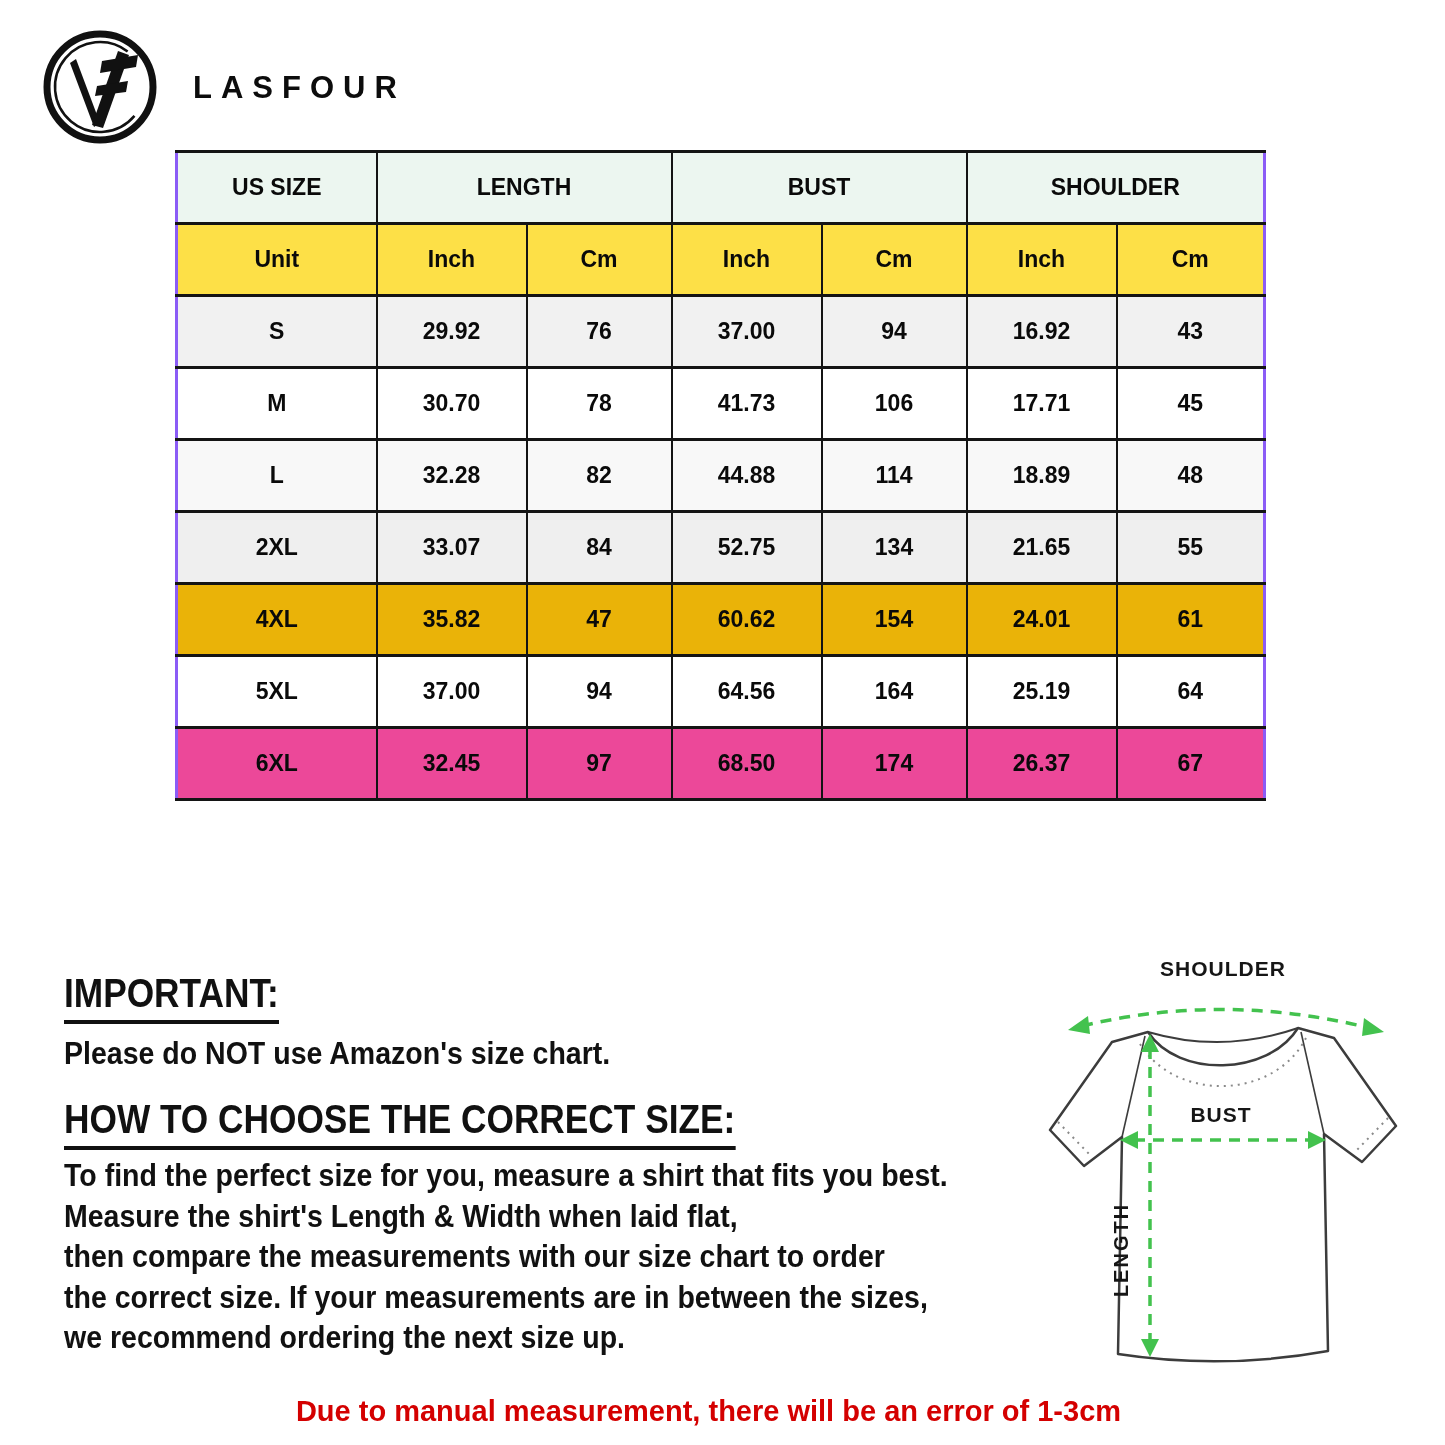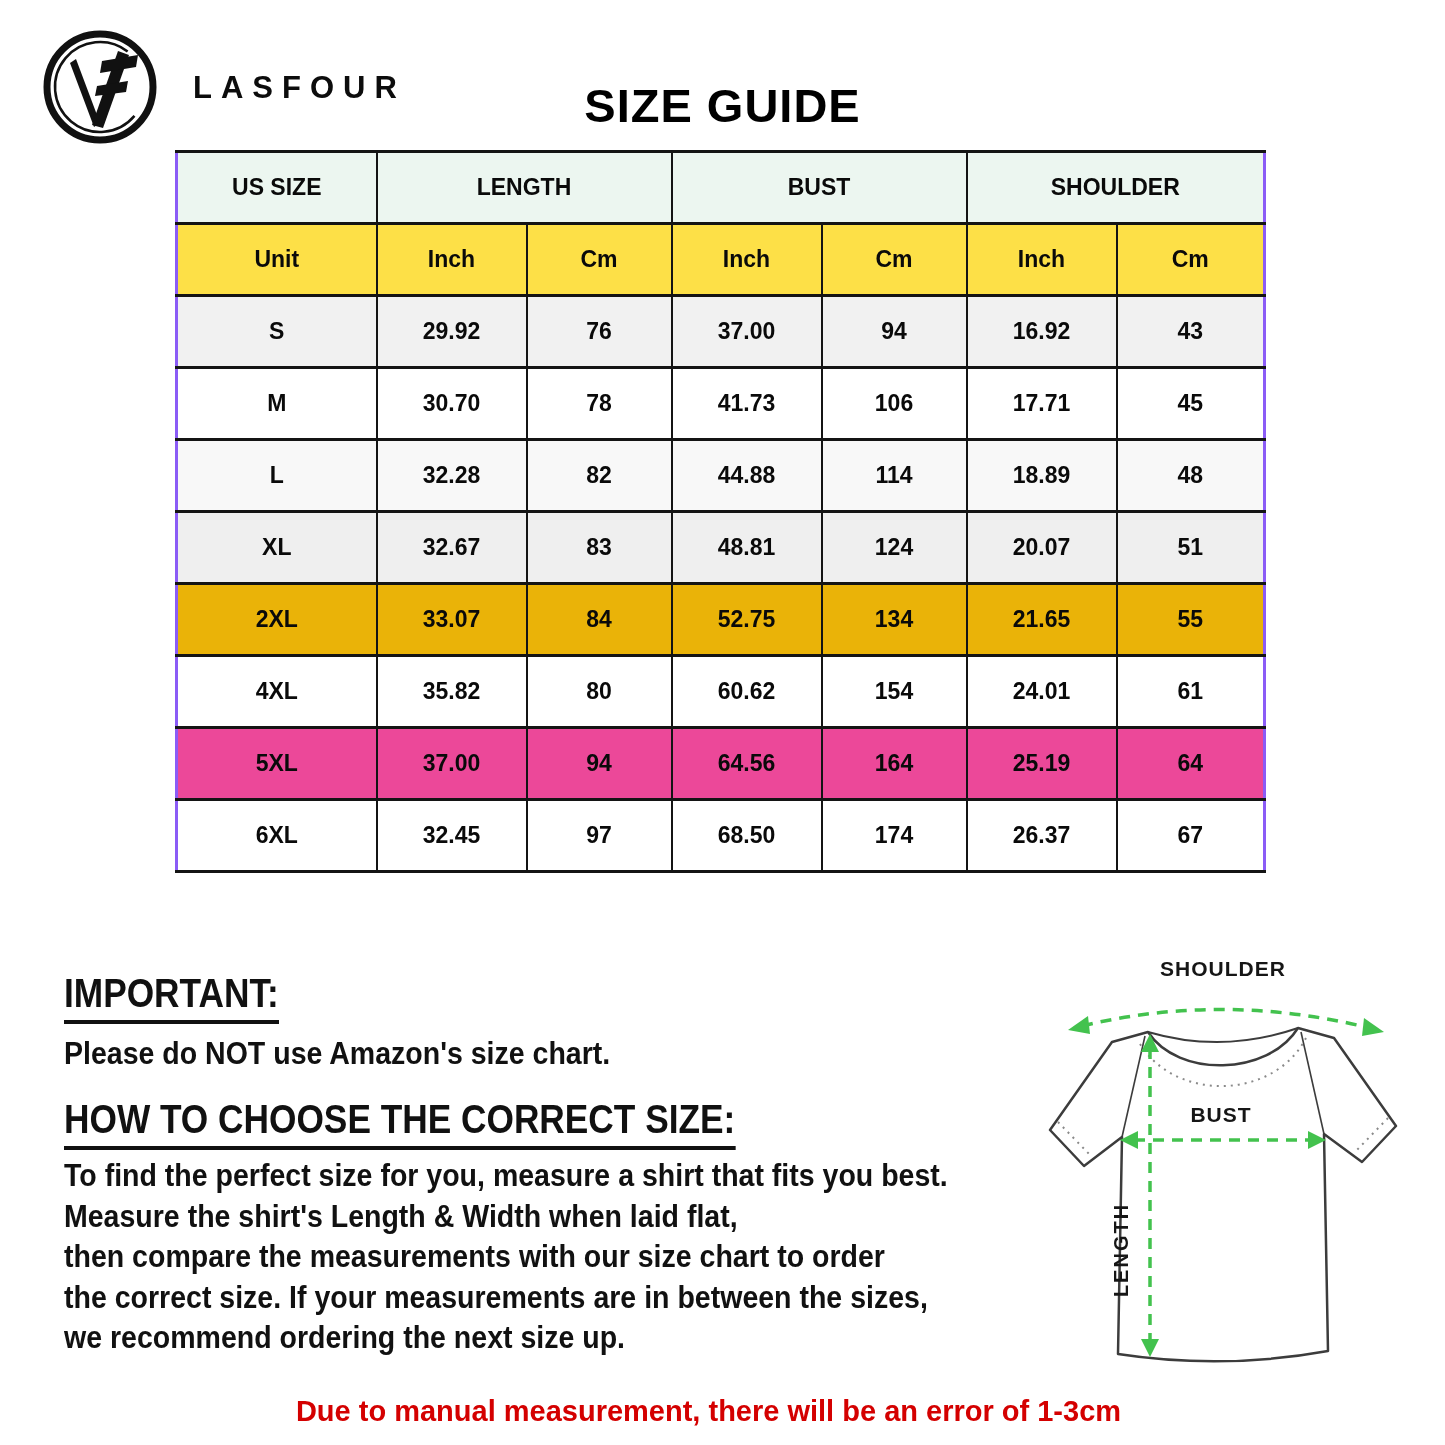--- a/index.html
+++ b/index.html
@@ -78,21 +78,20 @@
 
   <svg class="logo" viewBox="0 0 120 120" aria-hidden="true">
     <circle cx="60" cy="60" r="53" fill="none" stroke="#111" stroke-width="7"></circle>
     <circle cx="60" cy="60" r="45" fill="none" stroke="#111" stroke-width="2.5" stroke-dasharray="210 73" transform="rotate(40 60 60)"></circle>
     <path d="M30,36 L54,100 L60,96 L36,32 Z" fill="#111"></path>
     <path d="M78,24 L52,98 L63,101 L89,28 Z" fill="#111"></path>
     <path d="M62,34 L98,28 L96,40 L60,46 Z" fill="#111"></path>
     <path d="M57,59 L88,54 L86,65 L55,69 Z" fill="#111"></path>
   </svg>
   <div class="brand-name">LASFOUR</div>
-  <div class="page-title">SIZE GUIDE</div>
 
   <table class="size-table">
     <colgroup>
       <col style="width:200px">
         <col style="width:150px">
         <col style="width:145px">
       <col style="width:150px">
         <col style="width:145px">
         <col style="width:150px">
         <col style="width:148px">
@@ -136,41 +135,32 @@
         <tr>
           <td>L</td>
           <td>32.28</td>
           <td>82</td>
           <td>44.88</td>
           <td>114</td>
           <td>18.89</td>
           <td>48</td>
         </tr>
         <tr>
-          <td>XL</td>
-          <td>32.67</td>
-          <td>83</td>
-          <td>48.81</td>
-          <td>124</td>
-          <td>20.07</td>
-          <td>51</td>
-        </tr>
-        <tr>
           <td>2XL</td>
           <td>33.07</td>
           <td>84</td>
           <td>52.75</td>
           <td>134</td>
           <td>21.65</td>
           <td>55</td>
         </tr>
         <tr>
           <td>4XL</td>
           <td>35.82</td>
-          <td>80</td>
+          <td>47</td>
           <td>60.62</td>
           <td>154</td>
           <td>24.01</td>
           <td>61</td>
         </tr>
         <tr>
           <td>5XL</td>
           <td>37.00</td>
           <td>94</td>
           <td>64.56</td>

